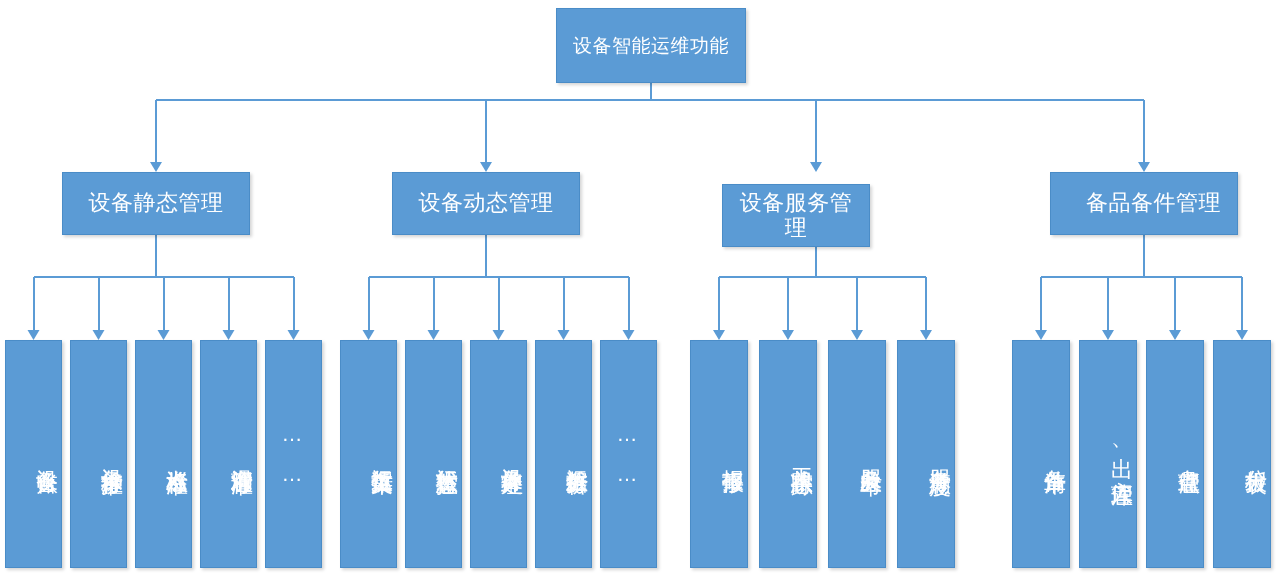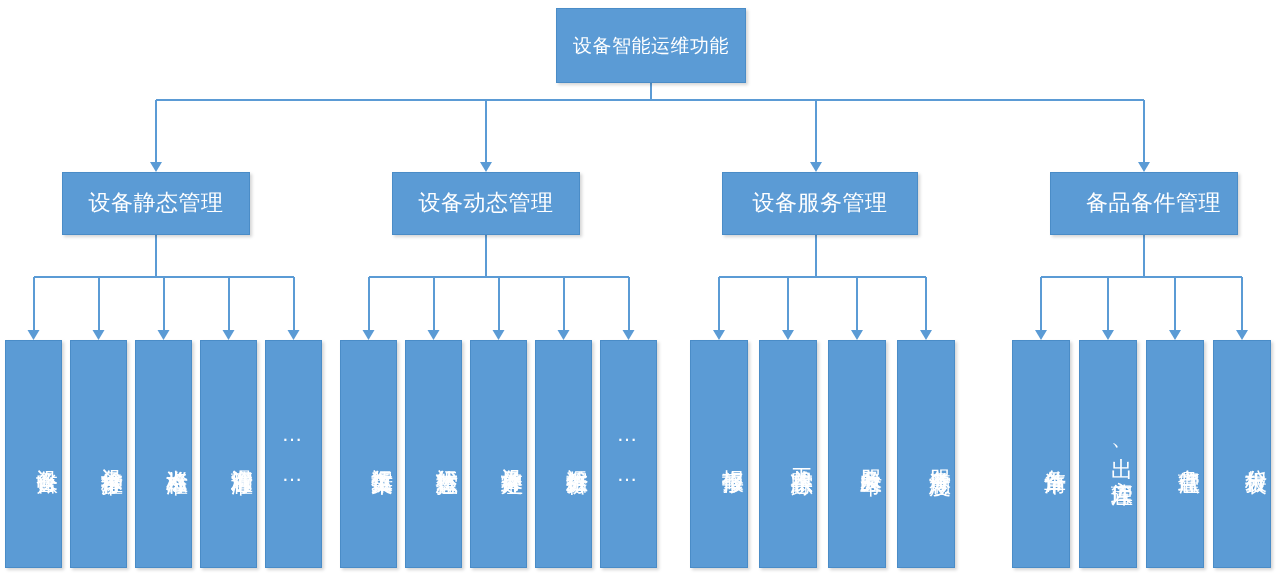--- a/index.html
+++ b/index.html
@@ -165,21 +165,21 @@
         <span class="leaf-text">运行状态监控</span>
       </div>
       <div class="node node-leaf" style="left: 470px; top: 340px; width: 57px; height: 228px;">
         <span class="leaf-text">设备异常处理</span>
       </div>
       <div class="node node-leaf" style="left: 535px; top: 340px; width: 57px; height: 228px;">
         <span class="leaf-text">运维数据分析</span>
       </div>
       <div class="node node-leaf is-ellipsis" style="left: 600px; top: 340px; width: 57px; height: 228px;"><span class="leaf-text">…
 …</span></div>
-      <div class="node node-l2" style="left: 722px; top: 172px; width: 196px; height: 63px;">
+      <div class="node node-l2" style="left: 722px; top: 184px; width: 148px; height: 63px;">
         <span class="leaf-text">设备服务管理</span>
       </div>
       <div class="node node-leaf" style="left: 690px; top: 340px; width: 58px; height: 228px;">
         <span class="leaf-text">报事报修</span>
       </div>
       <div class="node node-leaf" style="left: 759px; top: 340px; width: 58px; height: 228px;">
         <span class="leaf-text">工单状态跟踪</span>
       </div>
       <div class="node node-leaf" style="left: 828px; top: 340px; width: 58px; height: 228px;">
         <span class="leaf-text">服务及时率</span>

